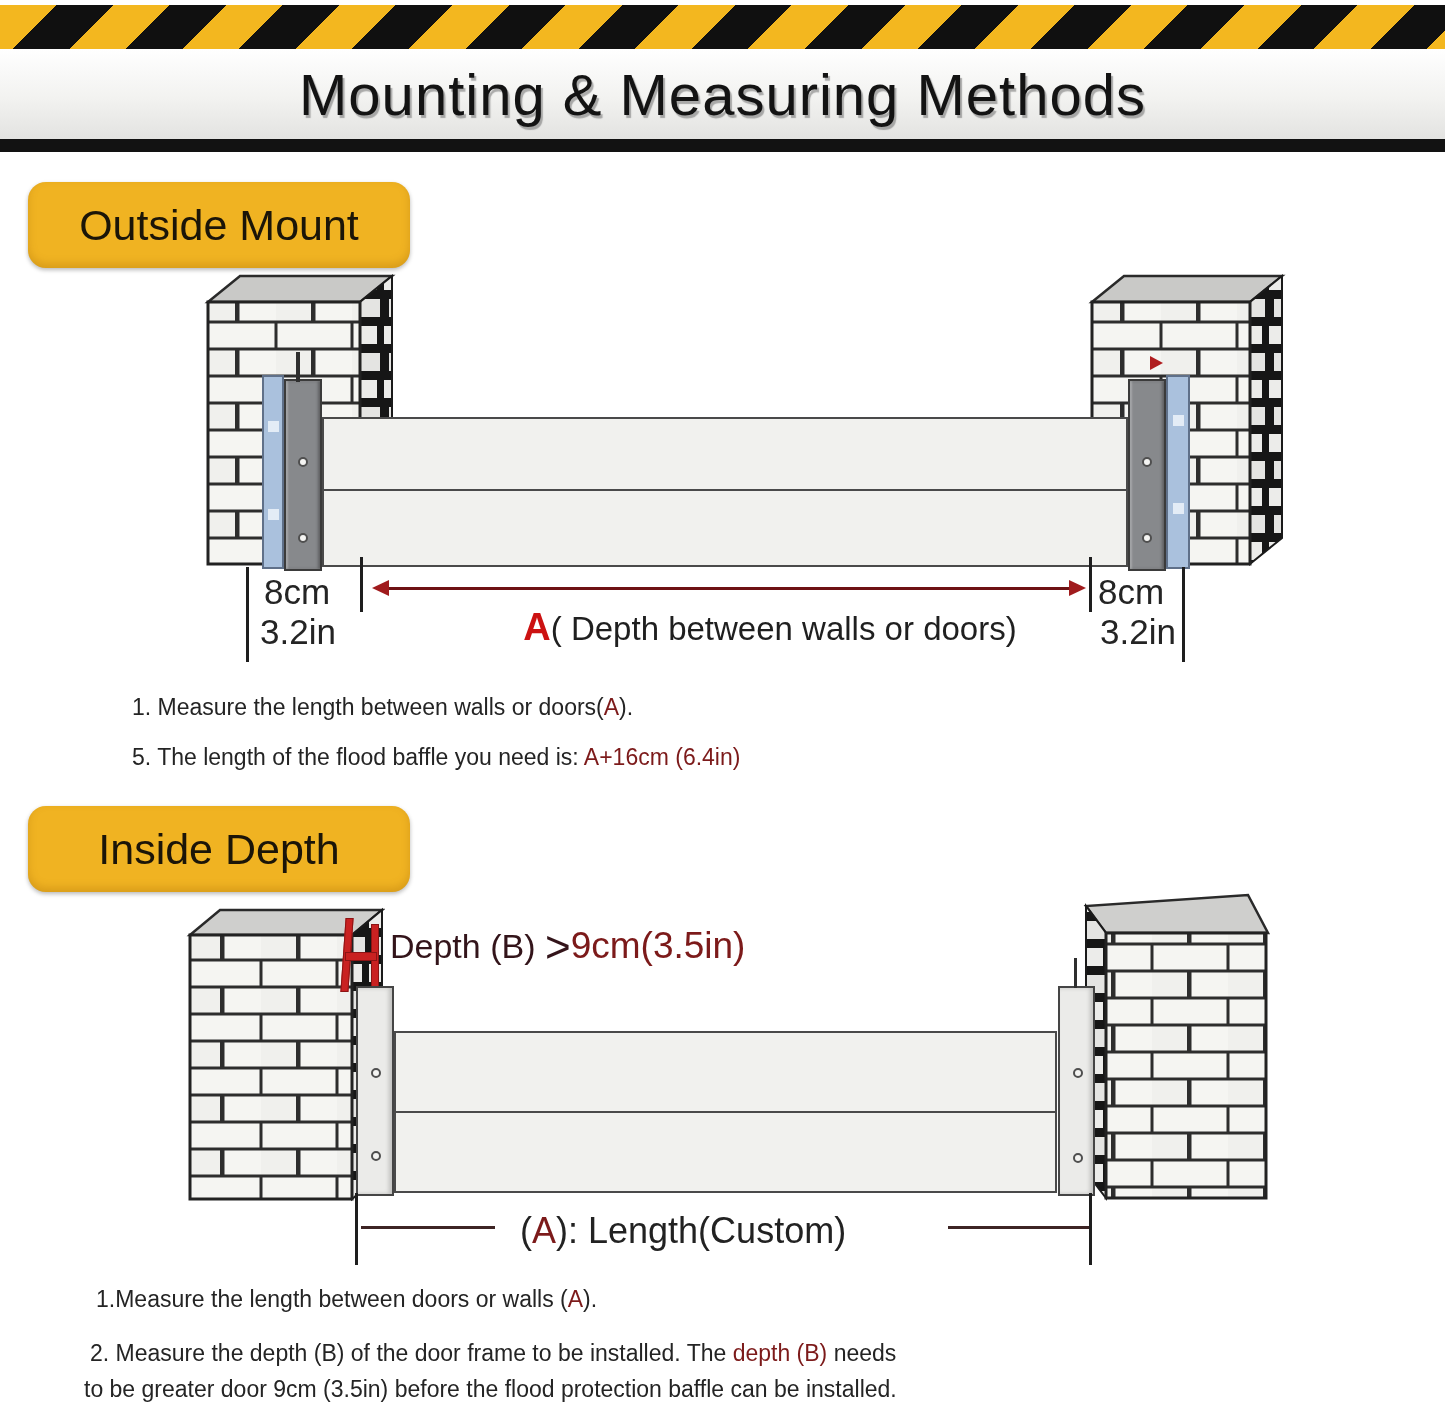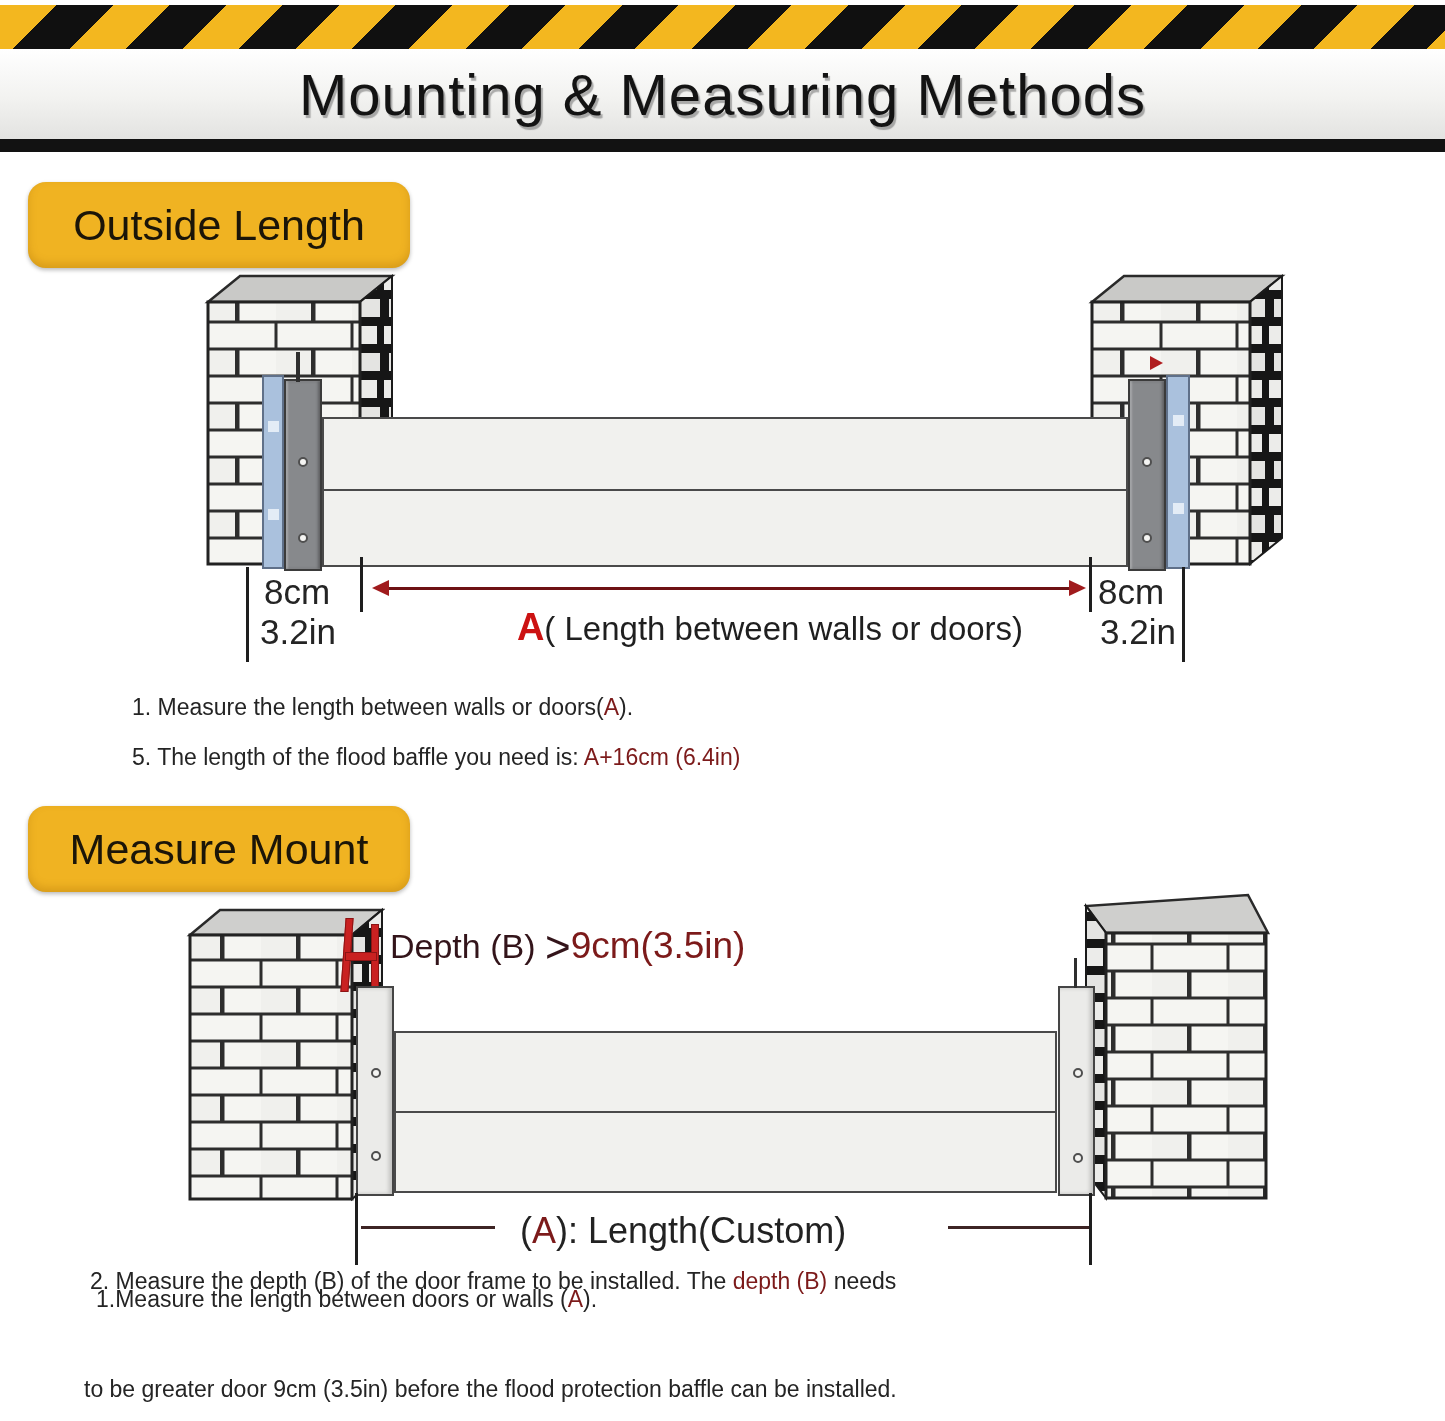--- a/index.html
+++ b/index.html
@@ -57,21 +57,21 @@
 </head>
 <body>
 
 <div class="abs stripes"></div>
 <div class="abs titleband">
   <div class="titletext">Mounting &amp; Measuring Methods</div>
 </div>
 <div class="abs blackbar"></div>
 
 <div class="abs badge" style="left:28px;top:182px;">
-  <span>Outside Length</span>
+  <span>Outside Mount</span>
 </div>
 
 <svg class="abs" style="left:200px;top:268px;" width="200" height="302" viewBox="0 0 200 302">
   <defs>
     <pattern id="bp1" width="76" height="54" patternUnits="userSpaceOnUse">
       <rect width="76" height="54" fill="#2d2d2d"></rect>
       <rect x="1.5" y="1.5" width="73" height="24" fill="#f5f5f2"></rect>
       <rect x="0" y="28.5" width="35" height="24" fill="#f0f0ed"></rect>
       <rect x="39.5" y="28.5" width="36.5" height="24" fill="#f5f5f2"></rect>
     </pattern>
@@ -133,37 +133,37 @@
 <div class="abs meastext" style="left:264px;top:572px;">8cm</div>
 <div class="abs meastext" style="left:260px;top:612px;">3.2in</div>
 <div class="abs vline" style="left:360px;top:557px;height:55px;"></div>
 
 <div class="abs" style="left:372px;top:580px;width:714px;height:18px;">
   <div class="redline" style="position:absolute;left:10px;top:7px;width:694px;height:3px;"></div>
   <div class="ah ah-left" style="left:0;top:0;"></div>
   <div class="ah ah-right" style="right:0;top:0;"></div>
 </div>
 <div class="abs spanlabel" style="left:440px;top:606px;width:660px;text-align:center;">
-  <span class="bright-red">A</span><span>( Length between walls or doors)</span>
+  <span class="bright-red">A</span><span>( Depth between walls or doors)</span>
 </div>
 
 <div class="abs vline" style="left:1089px;top:557px;height:55px;"></div>
 <div class="abs meastext" style="left:1098px;top:572px;">8cm</div>
 <div class="abs meastext" style="left:1100px;top:612px;">3.2in</div>
 <div class="abs vline" style="left:1182px;top:567px;height:95px;"></div>
 
 <div class="abs steptext" style="left:132px;top:694px;">
   <span>1. Measure the length between walls or doors(</span><span class="em-red">A</span><span>).</span>
 </div>
 <div class="abs steptext" style="left:132px;top:744px;">
   <span>5. The length of the flood baffle you need is: </span><span class="em-red">A+16cm (6.4in)</span><span></span>
 </div>
 
 <div class="abs badge" style="left:28px;top:806px;">
-  <span>Measure Mount</span>
+  <span>Inside Depth</span>
 </div>
 
 <svg class="abs" style="left:185px;top:906px;" width="200" height="298" viewBox="0 0 200 298">
   <defs>
     <pattern id="bp3" width="76" height="54" patternUnits="userSpaceOnUse">
       <rect width="76" height="54" fill="#2d2d2d"></rect>
       <rect x="1.5" y="1.5" width="73" height="24" fill="#f5f5f2"></rect>
       <rect x="0" y="28.5" width="35" height="24" fill="#f0f0ed"></rect>
       <rect x="39.5" y="28.5" width="36.5" height="24" fill="#f5f5f2"></rect>
     </pattern>
@@ -225,18 +225,18 @@
 <div class="abs redseg" style="left:361px;top:1226px;width:134px;height:3px;"></div>
 <div class="abs alabel" style="left:520px;top:1210px;">
   <span>(</span><span class="em-red">A</span><span>): Length(Custom)</span>
 </div>
 <div class="abs redseg" style="left:948px;top:1226px;width:142px;height:3px;"></div>
 <div class="abs vline" style="left:1089px;top:1193px;height:72px;"></div>
 
 <div class="abs steptext" style="left:96px;top:1286px;">
   <span>1.Measure the length between doors or walls (</span><span class="em-red">A</span><span>).</span>
 </div>
-<div class="abs steptext" style="left:90px;top:1268px;">
+<div class="abs steptext" style="left:90px;top:1340px;">
   <span>2. Measure the depth (B) of the door frame to be installed. The </span><span class="em-red">depth (B)</span><span> needs</span>
 </div>
 <div class="abs steptext" style="left:84px;top:1376px;">
   <span>to be greater door 9cm (3.5in) before the flood protection baffle can be installed.</span>
 </div>
 
 </body></html>

